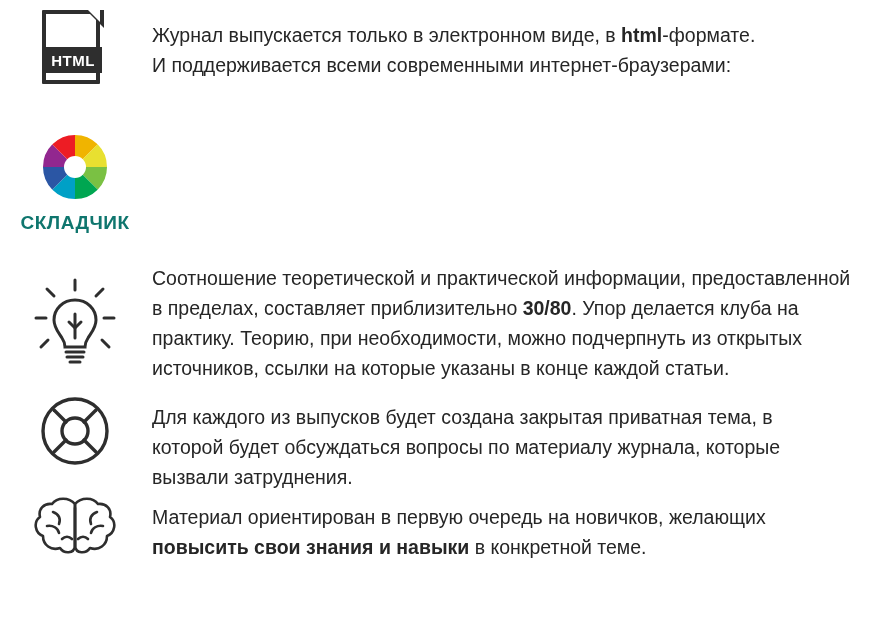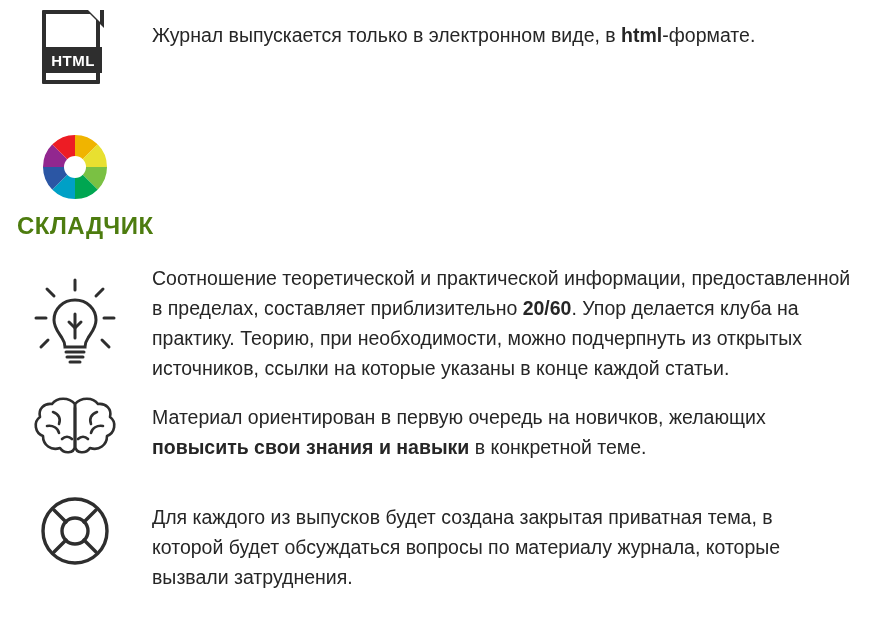--- a/index.html
+++ b/index.html
@@ -120,22 +120,22 @@
     text-align: center;
   }
   .skl-wheel {
     margin: 0 auto;
     display: block;
   }
   .skl-word {
     margin-top: 6px;
     font-family: "Liberation Sans", sans-serif;
     font-weight: bold;
-    font-size: 24px;
-    color: #4d7c0f;
+    font-size: 19px;
+    color: #0f766e;
     letter-spacing: 0.5px;
   }
 
   
   .line-icon { display: block; }
 </style>
 </head>
 <body>
 
 <div class="page">
@@ -145,21 +145,21 @@
       <div class="html-icon">
         <div class="sheet"></div>
         <div class="fold"></div>
         <div class="fold-inner"></div>
         <div class="tag">HTML</div>
       </div>
     </div>
     <div class="text-cell">
       <p class="para">
         <span>Журнал выпускается только в электронном виде, в </span><b>html</b><span>-формате.</span><br>
-        <br>
+        <span>И поддерживается всеми современными интернет-браузерами:</span><br>
       </p>
     </div>
   </div>
 
   <div class="row row-skladchik">
     <div class="icon-cell">
       <div class="skl-icon">
         <svg class="skl-wheel" width="78" height="78" viewBox="0 0 78 78">
           <g transform="translate(39,39)">
             <path d="M0 0 L0 -33 A33 33 0 0 1 23.3 -23.3 Z" fill="#f0b400"></path>
@@ -195,23 +195,45 @@
           <path d="M16 62 L9 69"></path>
           <path d="M70 62 L77 69"></path>
           <path d="M43 36 L43 60"></path>
           <path d="M37 44 L43 50 L49 44"></path>
         </g>
       </svg>
     </div>
     <div class="text-cell">
       <p class="para">
         <span>Соотношение теоретической и практической информации, предоставленной</span><br>
-        <span>в пределах, составляет приблизительно </span><b>20/60</b><span>. Упор делается клуба на</span><br>
+        <span>в пределах, составляет приблизительно </span><b>30/80</b><span>. Упор делается клуба на</span><br>
         <span>практику. Теорию, при необходимости, можно подчерпнуть из открытых</span><br>
         <span>источников, ссылки на которые указаны в конце каждой статьи.</span>
+      </p>
+    </div>
+  </div>
+
+  <div class="row row-lifering">
+    <div class="icon-cell">
+      <svg class="line-icon" width="78" height="78" viewBox="0 0 78 78">
+        <g fill="none" stroke="#2e2e2e" stroke-width="3.4" stroke-linecap="round">
+          <circle cx="39" cy="39" r="32"></circle>
+          <circle cx="39" cy="39" r="13"></circle>
+          <path d="M18 18 L30 30"></path>
+          <path d="M60 18 L48 30"></path>
+          <path d="M18 60 L30 48"></path>
+          <path d="M60 60 L48 48"></path>
+        </g>
+      </svg>
+    </div>
+    <div class="text-cell">
+      <p class="para">
+        <span>Для каждого из выпусков будет создана закрытая приватная тема, в</span><br>
+        <span>которой будет обсуждаться вопросы по материалу журнала, которые</span><br>
+        <span>вызвали затруднения.</span>
       </p>
     </div>
   </div>
 
   <div class="row row-brain">
     <div class="icon-cell">
       <svg class="line-icon" width="92" height="72" viewBox="0 0 92 72">
         <g fill="none" stroke="#2e2e2e" stroke-width="2.6" stroke-linecap="round" stroke-linejoin="round">
           <path d="M46 12 C40 5 28 5 23 12 C15 11 9 17 11 25 C4 30 6 41 14 44 C14 53 22 59 31 56 C35 62 45 62 46 54 Z"></path>
           <path d="M46 12 C52 5 64 5 69 12 C77 11 83 17 81 25 C88 30 86 41 78 44 C78 53 70 59 61 56 C57 62 47 62 46 54 Z"></path>
@@ -226,35 +248,13 @@
       </svg>
     </div>
     <div class="text-cell">
       <p class="para">
         <span>Материал ориентирован в первую очередь на новичков, желающих</span><br>
         <b>повысить свои знания и навыки</b><span> в конкретной теме.</span>
       </p>
     </div>
   </div>
 
-  <div class="row row-lifering">
-    <div class="icon-cell">
-      <svg class="line-icon" width="78" height="78" viewBox="0 0 78 78">
-        <g fill="none" stroke="#2e2e2e" stroke-width="3.4" stroke-linecap="round">
-          <circle cx="39" cy="39" r="32"></circle>
-          <circle cx="39" cy="39" r="13"></circle>
-          <path d="M18 18 L30 30"></path>
-          <path d="M60 18 L48 30"></path>
-          <path d="M18 60 L30 48"></path>
-          <path d="M60 60 L48 48"></path>
-        </g>
-      </svg>
-    </div>
-    <div class="text-cell">
-      <p class="para">
-        <span>Для каждого из выпусков будет создана закрытая приватная тема, в</span><br>
-        <span>которой будет обсуждаться вопросы по материалу журнала, которые</span><br>
-        <span>вызвали затруднения.</span>
-      </p>
-    </div>
-  </div>
-
 </div>
 
 </body></html>

